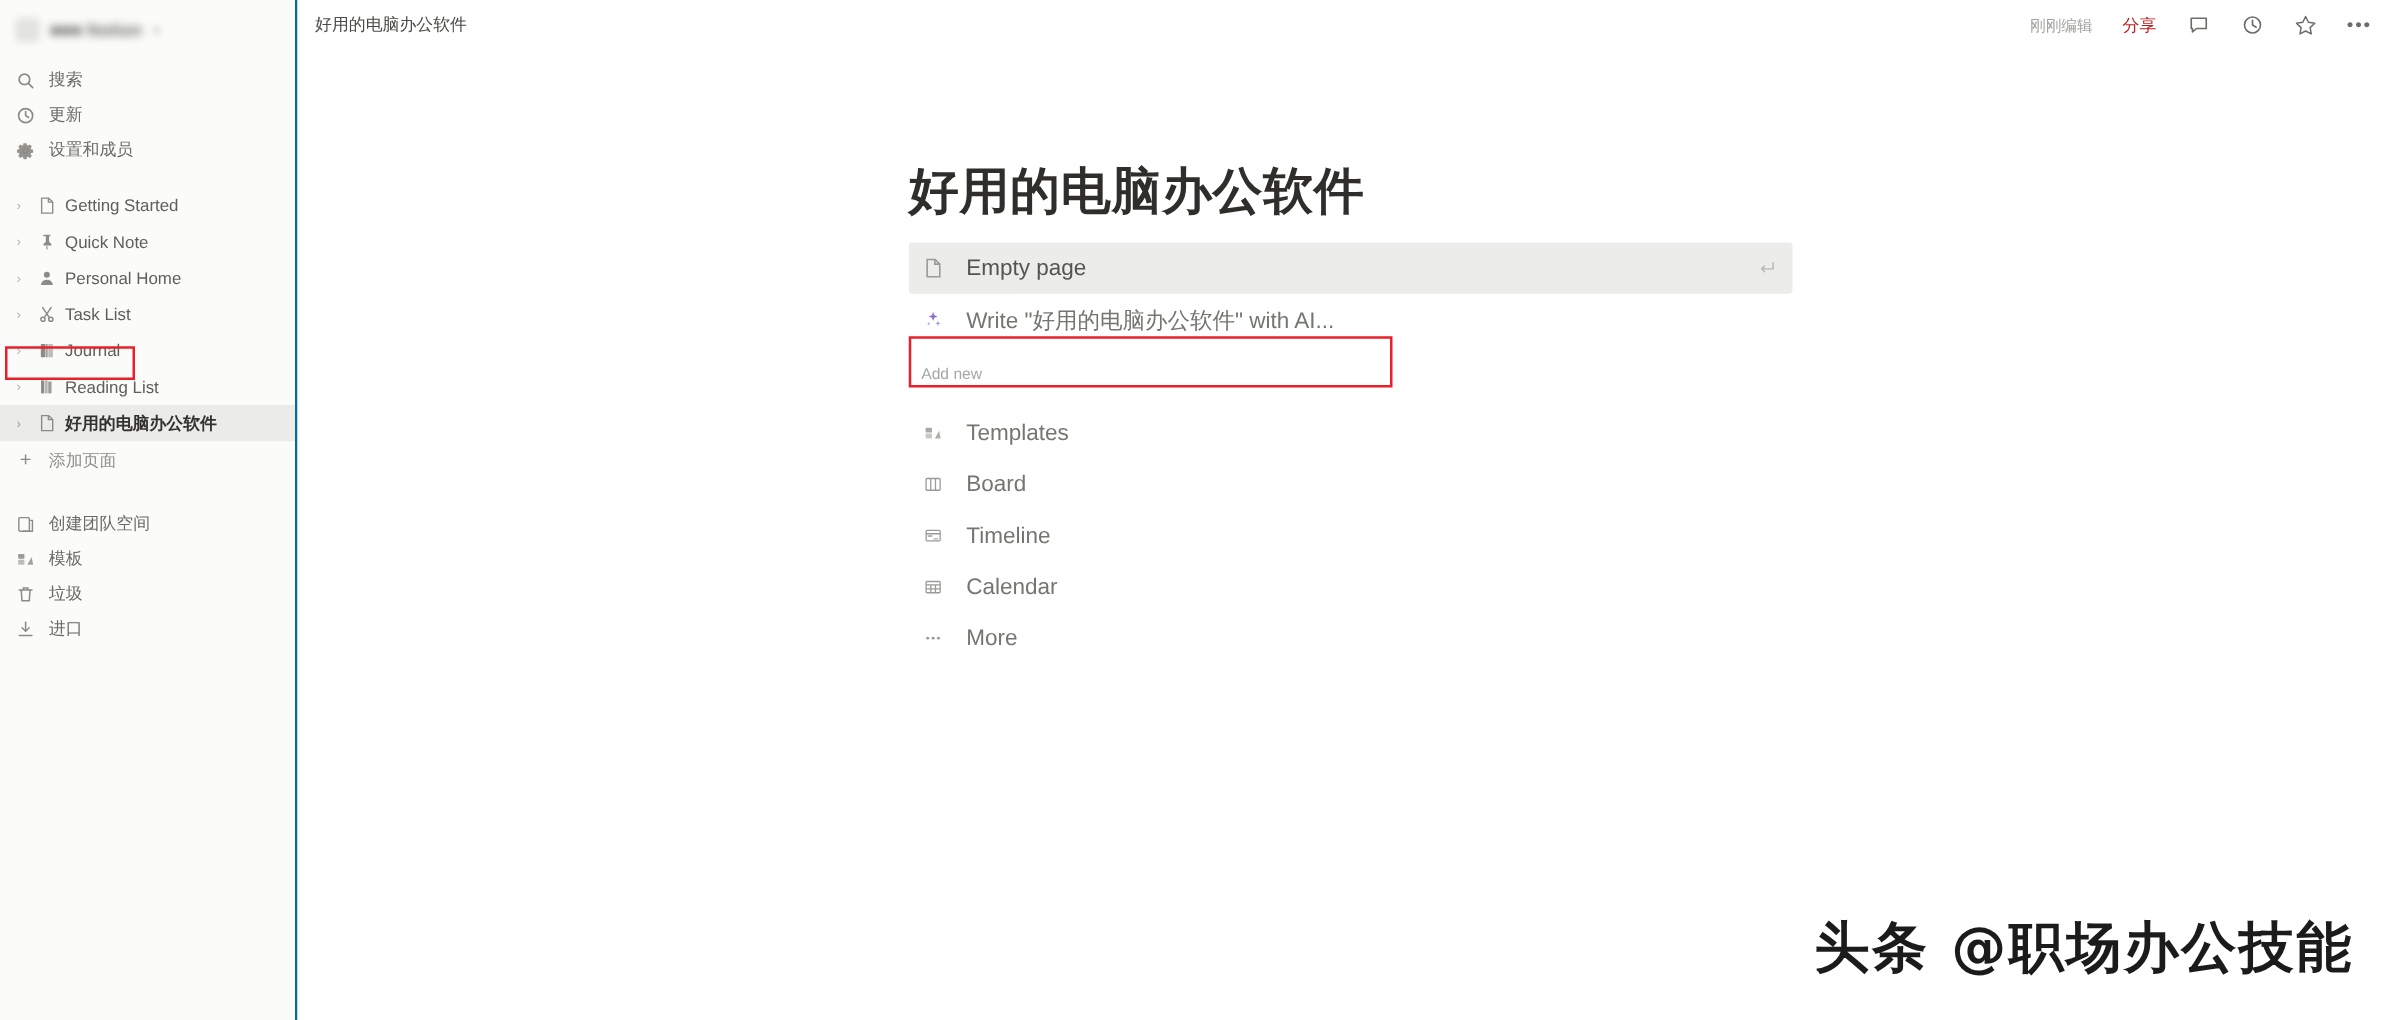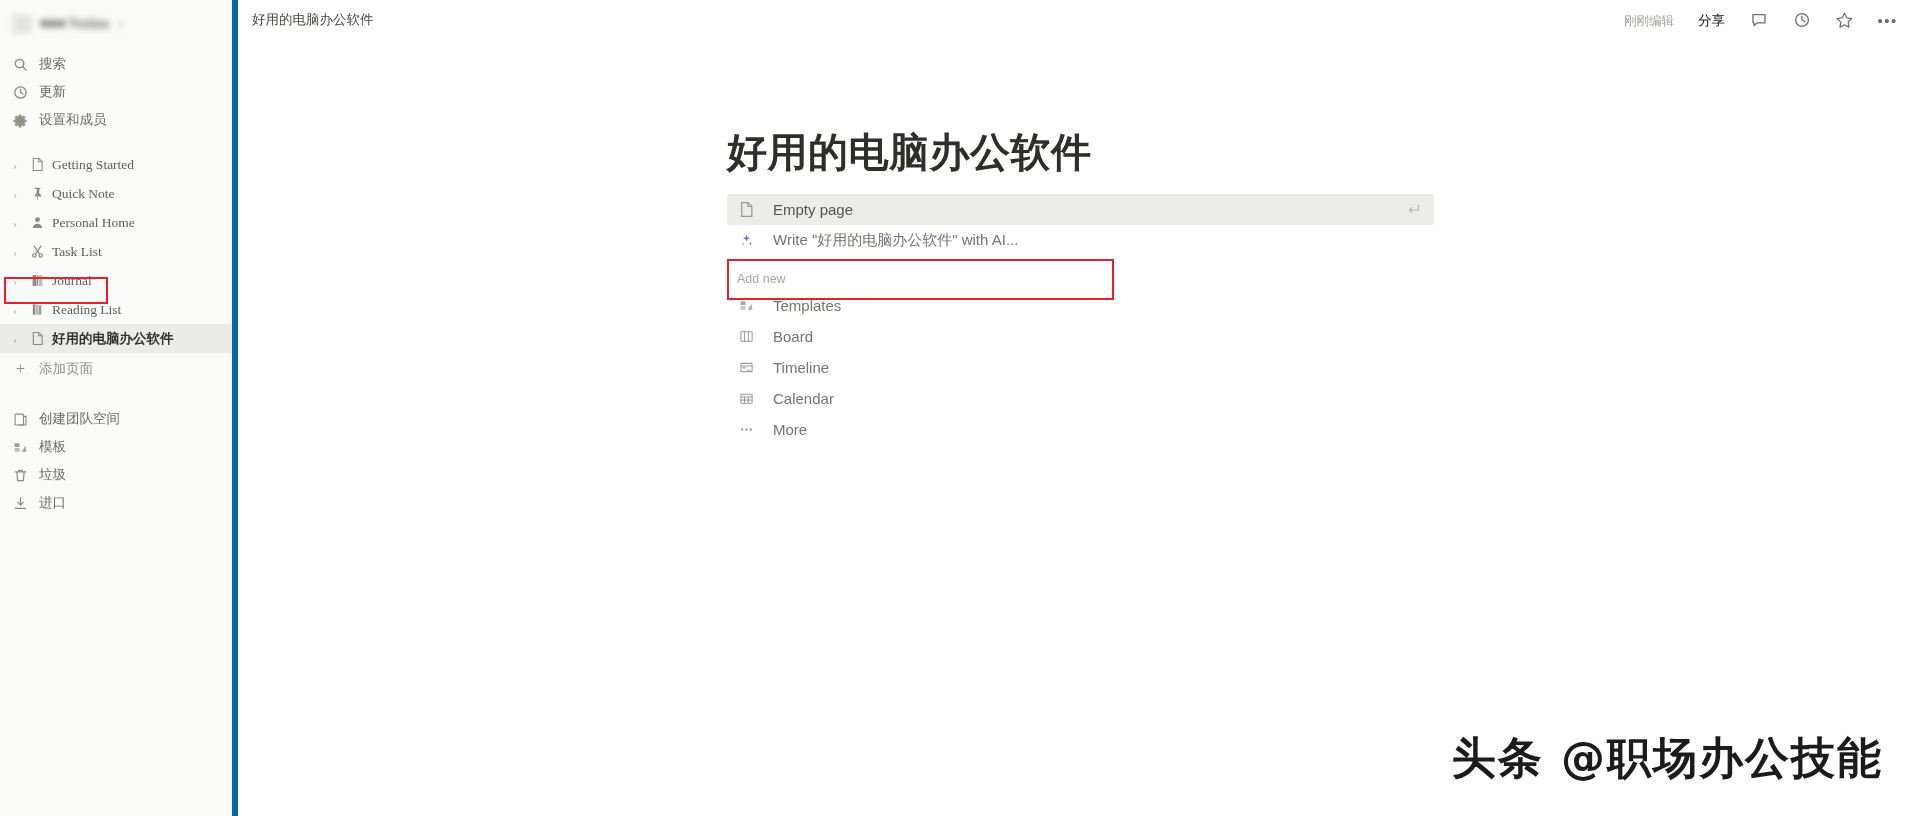--- a/index.html
+++ b/index.html
@@ -8,25 +8,24 @@
     font-family: "Liberation Sans", "DejaVu Sans", sans-serif;
     background: #ffffff;
     overflow: hidden;
   }
   .app { position: relative; width: 1911px; height: 816px; display: flex; }
 
   
   .sidebar {
     width: 238px; height: 816px;
     background: #fbfbfa;
-    border-right: 6px solid #0369a1;
+    border-right: 2px solid #0369a1;
     position: relative;
     flex: 0 0 238px;
     padding-top: 6px;
-    font-family: Liberation Serif, serif;
   }
   .ws-header {
     display: flex; align-items: center;
     height: 36px; padding: 0 12px; gap: 8px;
   }
   .ws-avatar {
     width: 20px; height: 20px; border-radius: 4px;
     background: #e3e3e1;
     filter: blur(3px);
     flex: 0 0 20px;
@@ -87,58 +86,58 @@
 
   
   .main { flex: 1 1 auto; position: relative; background: #fff; height: 816px; }
   .topbar {
     height: 40px; display: flex; align-items: center;
     padding: 0 14px 0 14px; justify-content: space-between;
   }
   .breadcrumb { font-size: 13.5px; color: #4b4a46; cursor: pointer; }
   .topright { display: flex; align-items: flex-end; gap: 24px; }
   .edited { font-size: 12.5px; color: #a3a29e; }
-  .share { font-size: 13.5px; color: #0f172a; cursor: pointer; }
+  .share { font-size: 13.5px; color: #b91c1c; cursor: pointer; }
   .tb-icon { width: 19px; height: 19px; color: #6d6c68; cursor: pointer;
     display: flex; align-items: center; justify-content: center; }
   .tb-icon svg { display: block; }
   .dots { letter-spacing: 1.5px; font-size: 15px; color: #6d6c68; line-height: 1; }
 
   
   .content { position: relative; padding-left: 489px; padding-top: 85px; }
   .page-title {
     font-size: 40px; font-weight: 700; color: #2f2e2b;
     letter-spacing: 0.5px; margin-bottom: 14px;
     font-family: "DejaVu Sans", "Liberation Sans", sans-serif;
   }
   .option-list { width: 707px; }
   .opt-row {
     display: flex; align-items: center; gap: 18px;
-    height: 31px; padding-left: 10px; font-size: 15px;
+    height: 41px; padding-left: 10px; font-size: 18px;
     color: #767570; cursor: pointer; border-radius: 3px;
     position: relative;
   }
   .opt-row.highlight { background: #ececeb; color: #55544f; }
   .opt-ico {
     width: 18px; flex: 0 0 18px; display: flex;
     align-items: center; justify-content: center; color: #9b9a96;
   }
   .opt-ico svg { display: block; }
   .opt-ico.ai { color: #8f6fd4; }
   .enter-ico { position: absolute; right: 14px; color: #b5b4b0; display: flex; }
 
   .redbox-ai {
     position: absolute; left: 0px; top: 34px;
     width: 387px; height: 41px;
     border: 2.4px solid #e8202a; pointer-events: none; z-index: 20;
   }
   .ai-wrap { position: relative; }
 
   .section-label {
-    font-size: 12.5px; color: #a8a7a3; margin: 16px 0 4px 10px;
+    font-size: 12.5px; color: #a8a7a3; margin: 16px 0 20px 10px;
   }
 
   
   .watermark {
     position: absolute; right: 28px; bottom: 28px;
     font-size: 44px; font-weight: 700; color: #1b1b1b;
     font-family: "DejaVu Sans", "Liberation Sans", sans-serif;
     letter-spacing: 2px; white-space: nowrap; margin-left: 44px;
   }
 </style>

